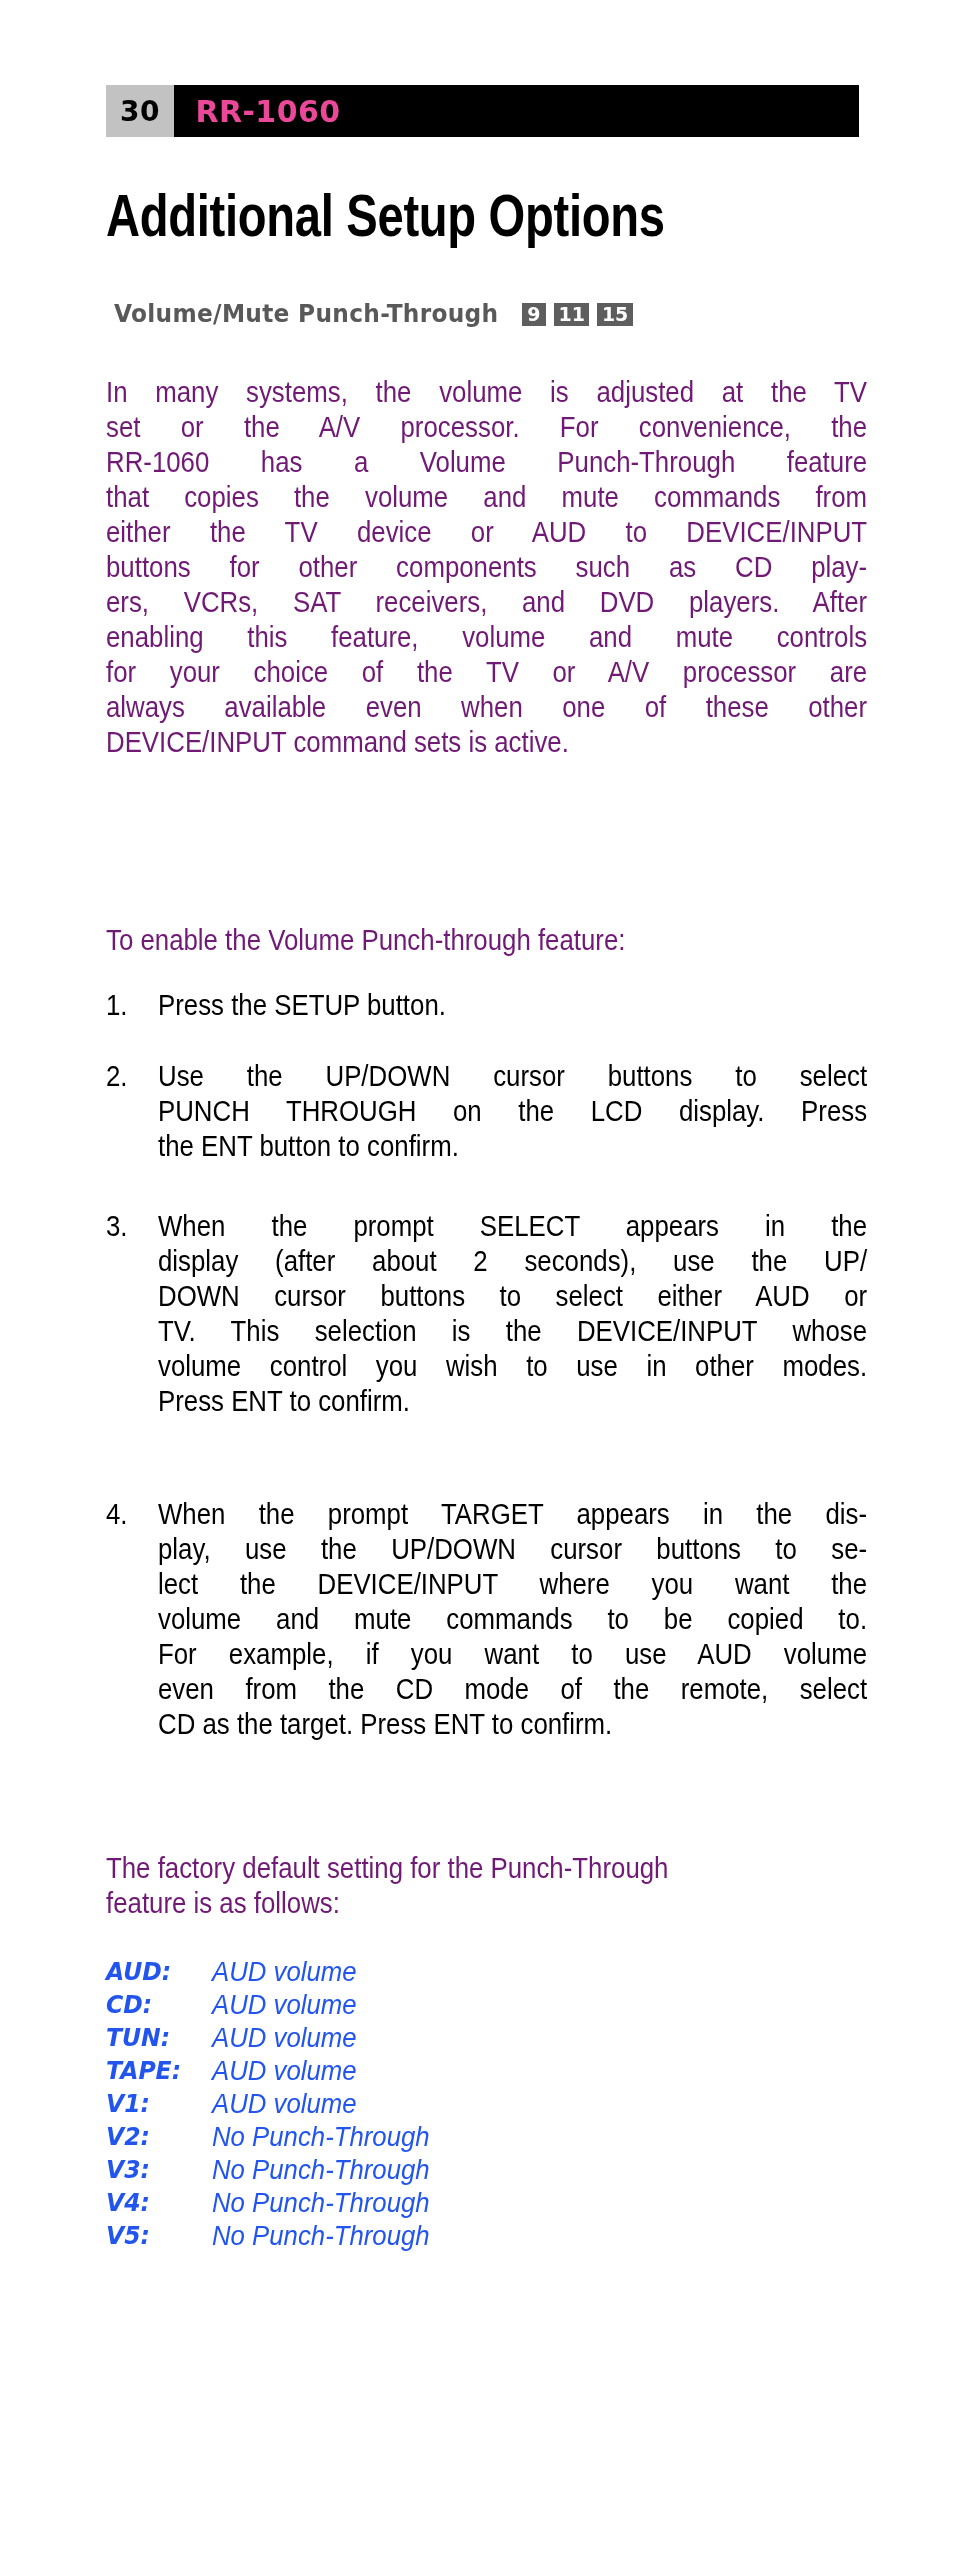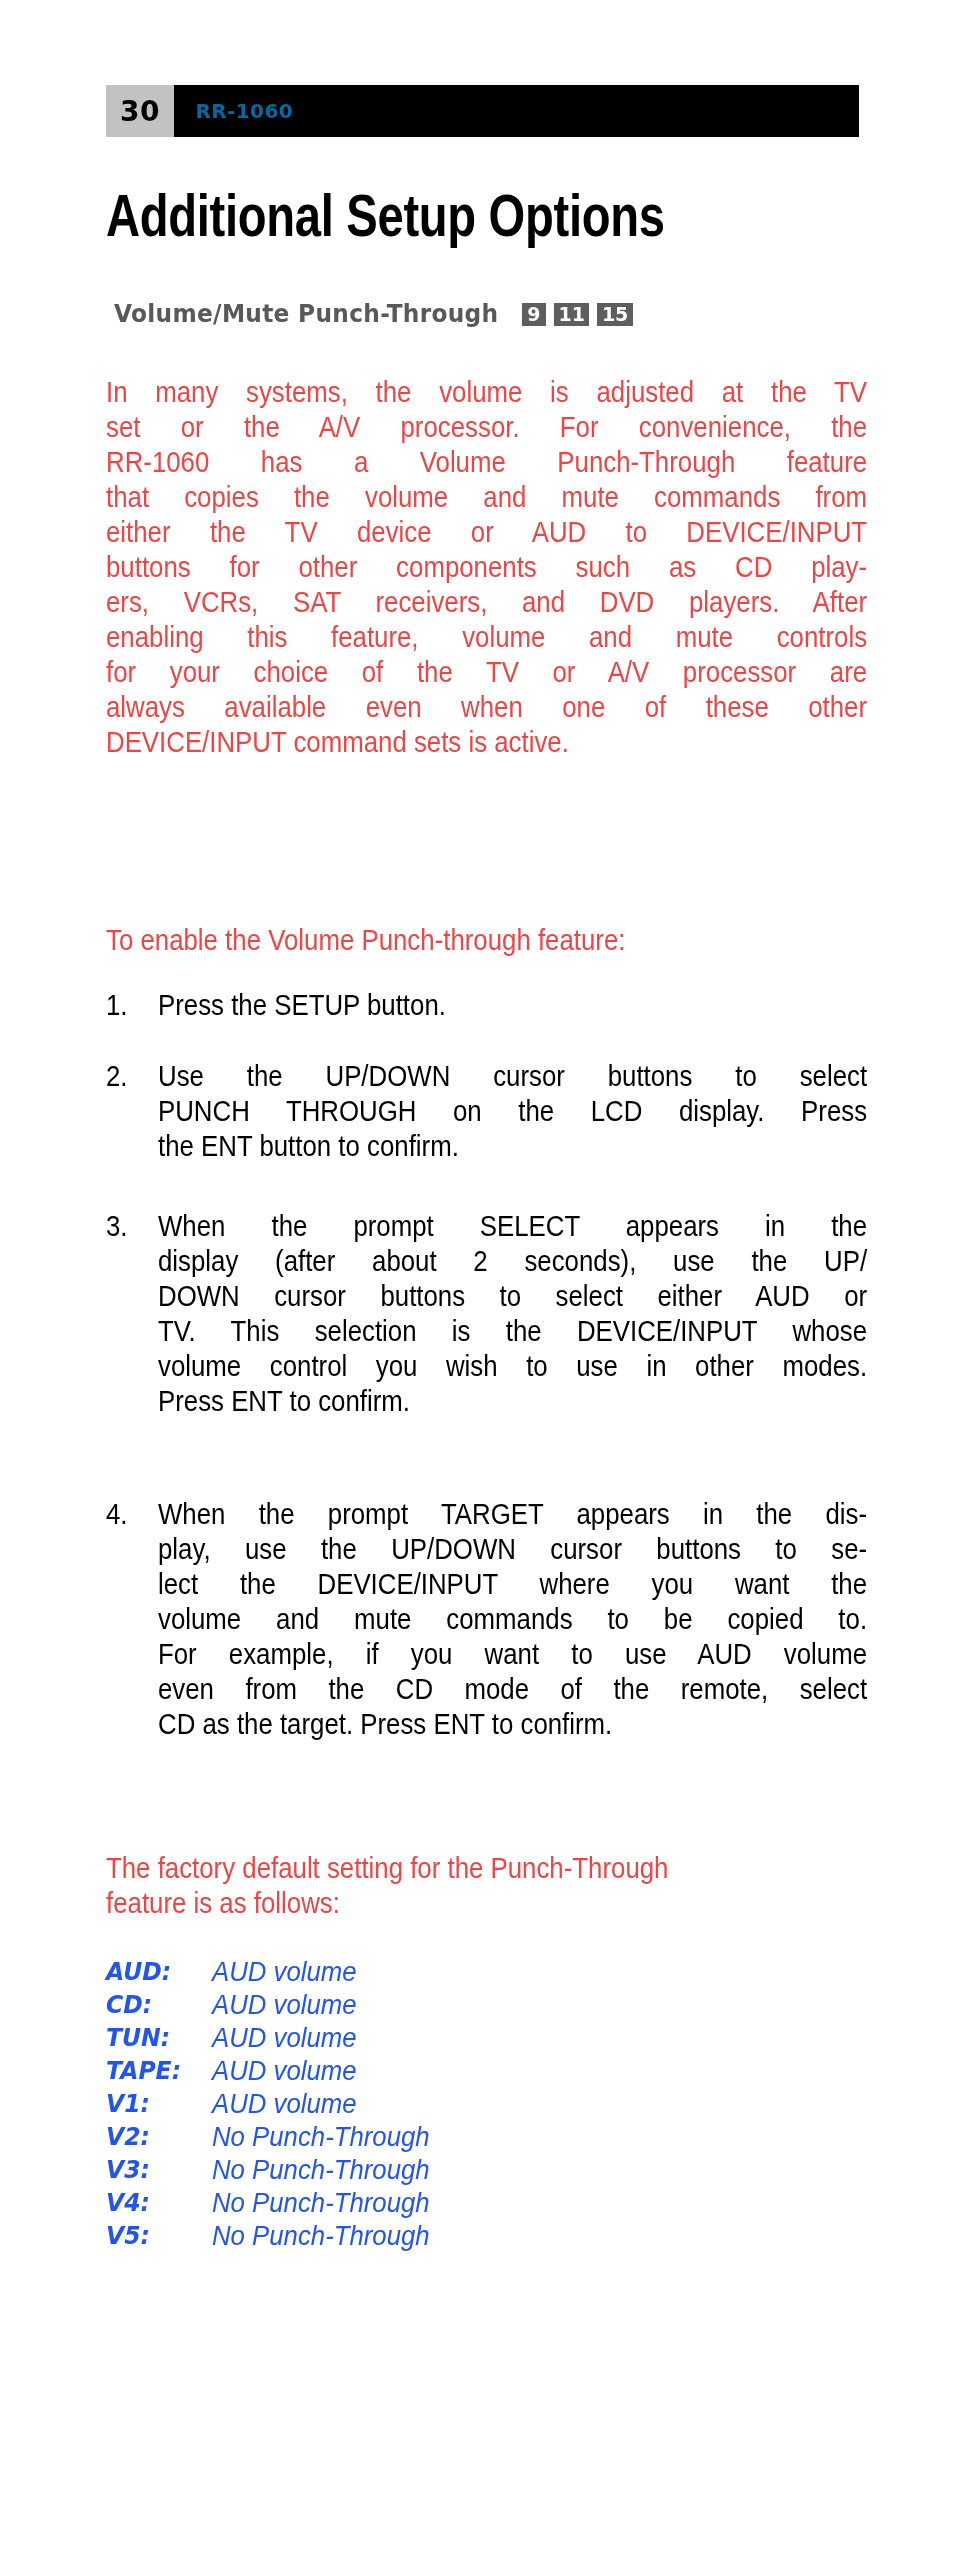--- a/index.html
+++ b/index.html
@@ -43,26 +43,26 @@
     align-items: center;
     justify-content: center;
     font-weight: bold;
     font-size: 28px;
     letter-spacing: 0.4px;
     font-family: "DejaVu Sans", sans-serif;
   }
   .model-box {
     flex: 1;
     background: #000000;
-    color: #0369a1;
+    color: #ec4899;
     display: flex;
     align-items: center;
     padding-left: 21.5px;
     font-weight: bold;
-    font-size: 20px;
+    font-size: 30px;
     letter-spacing: 0.4px;
     font-family: "DejaVu Sans", sans-serif;
   }
 
   
   .page-title {
     position: absolute;
     left: 106px;
     top: 183px;
     font-family: "Liberation Sans Narrow", "Liberation Sans", sans-serif;
@@ -116,21 +116,21 @@
   }
 
   
   .body-block {
     position: absolute;
     left: 106px;
     width: 761px;
     font-family: "Liberation Sans Narrow", "Liberation Sans", sans-serif;
     font-size: 29.5px;
     line-height: 35px;
-    color: #ef4444;
+    color: #701a75;
   }
   .body-block .ln {
     display: block;
     white-space: nowrap;
     transform: scaleX(0.875);
     transform-origin: left top;
     width: 114.3%;
   }
   .justify .ln {
     text-align: justify;

